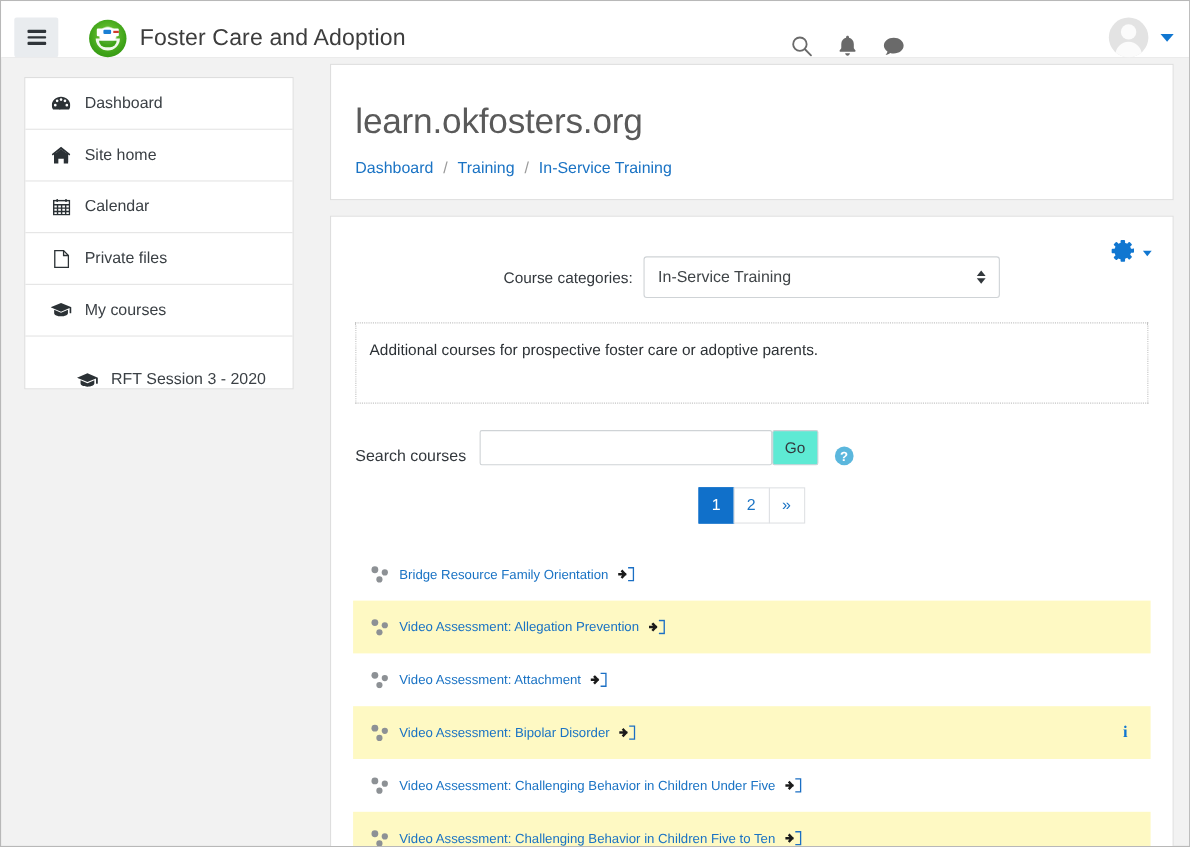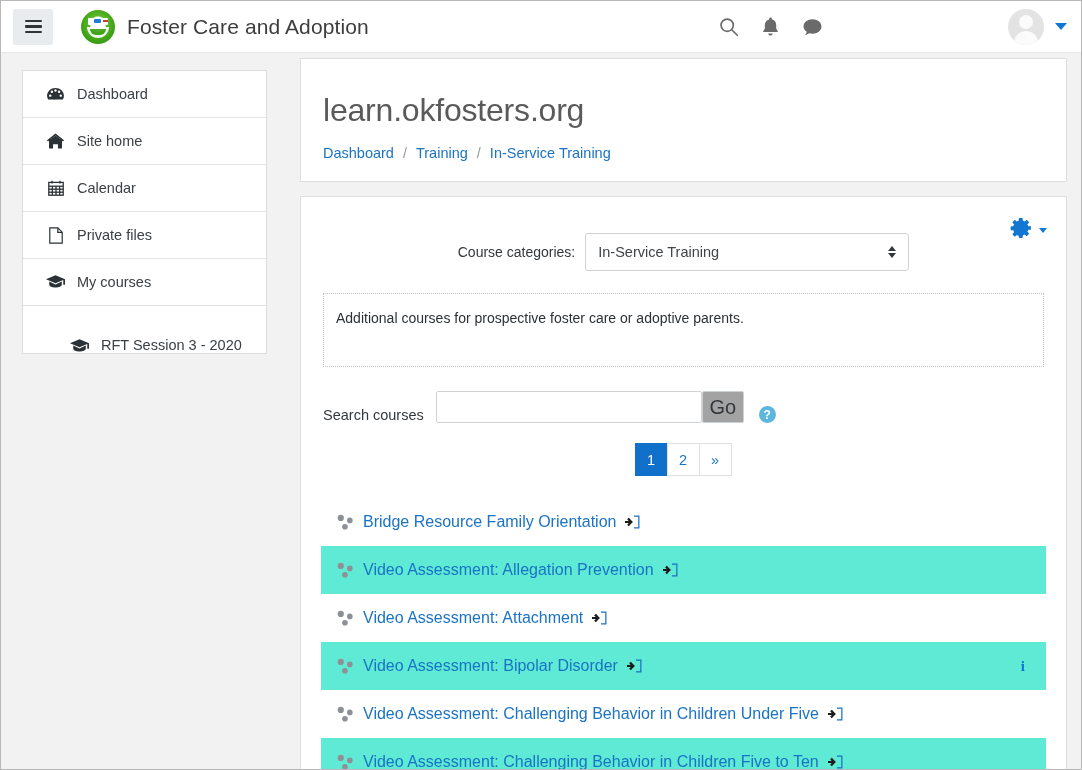--- a/index.html
+++ b/index.html
@@ -17,21 +17,21 @@
     border: 1px solid #b8b8b8;
     overflow: hidden;
   }
 
   
   .navbar {
     position: absolute; top: 0; left: 0;
     width: 1080px; height: 52px;
     background: #ffffff;
     border-bottom: 1px solid #e6e6e6;
-    display: flex; align-items: center;
+    display: flex; align-items: flex-end;
     padding: 0 14px 0 12px;
   }
   .burger-btn {
     width: 40px; height: 36px;
     background: #e9ecef;
     border: none;
     border-radius: 2px;
     display: flex; flex-direction: column;
     align-items: center; justify-content: center;
     gap: 3px; cursor: pointer;
@@ -200,23 +200,23 @@
   .search-input {
     width: 266px; height: 32px;
     border: 1px solid #cfd3d6; border-radius: 2px;
     background: #ffffff; outline: none;
     font-family: "Liberation Sans", sans-serif;
     font-size: 14px; padding: 0 8px; color: #333;
     margin-left: 2px;
   }
   .go-btn {
     height: 32px; min-width: 42px;
-    background: #a3a3a3; border: 1px solid #ccd1d6;
+    background: #5eead4; border: 1px solid #ccd1d6;
     border-radius: 2px; color: #33383d;
-    font-size: 20px; cursor: pointer;
+    font-size: 14px; cursor: pointer;
     font-family: "Liberation Sans", sans-serif;
     margin-left: -10px;
   }
   .help-icon {
     width: 17px; height: 17px; border-radius: 50%;
     background: #5bb7dd; color: #ffffff;
     font-size: 12px; font-weight: bold;
     display: flex; align-items: center; justify-content: center;
     cursor: pointer; margin-left: 5px;
   }
@@ -231,22 +231,22 @@
     margin-left: -1px;
   }
   .pg.active { background: #1070ca; border-color: #1070ca; color: #ffffff; }
 
   .courses { margin: 22px 0 0 0; padding: 0 2px 0 2px; }
   .course-row {
     display: flex; align-items: center;
     height: 48px; padding: 0 18px 0 16px;
     gap: 9px;
   }
-  .course-row.alt { background: #5eead4; }
-  .course-name { font-size: 16px; color: #1a73c4; cursor: pointer; }
+  .course-row.alt { background: #fef9c3; }
+  .course-name { font-size: 12px; color: #1a73c4; cursor: pointer; }
   .row-spacer { flex: 1 1 auto; }
   .info-i {
     color: #1177d1; font-size: 15px; font-weight: bold;
     font-family: "Liberation Serif", serif;
     cursor: pointer; padding-right: 3px;
   }
   .ic-inline { display: inline-flex; align-items: center; }
 </style>
 </head>
 <body>

